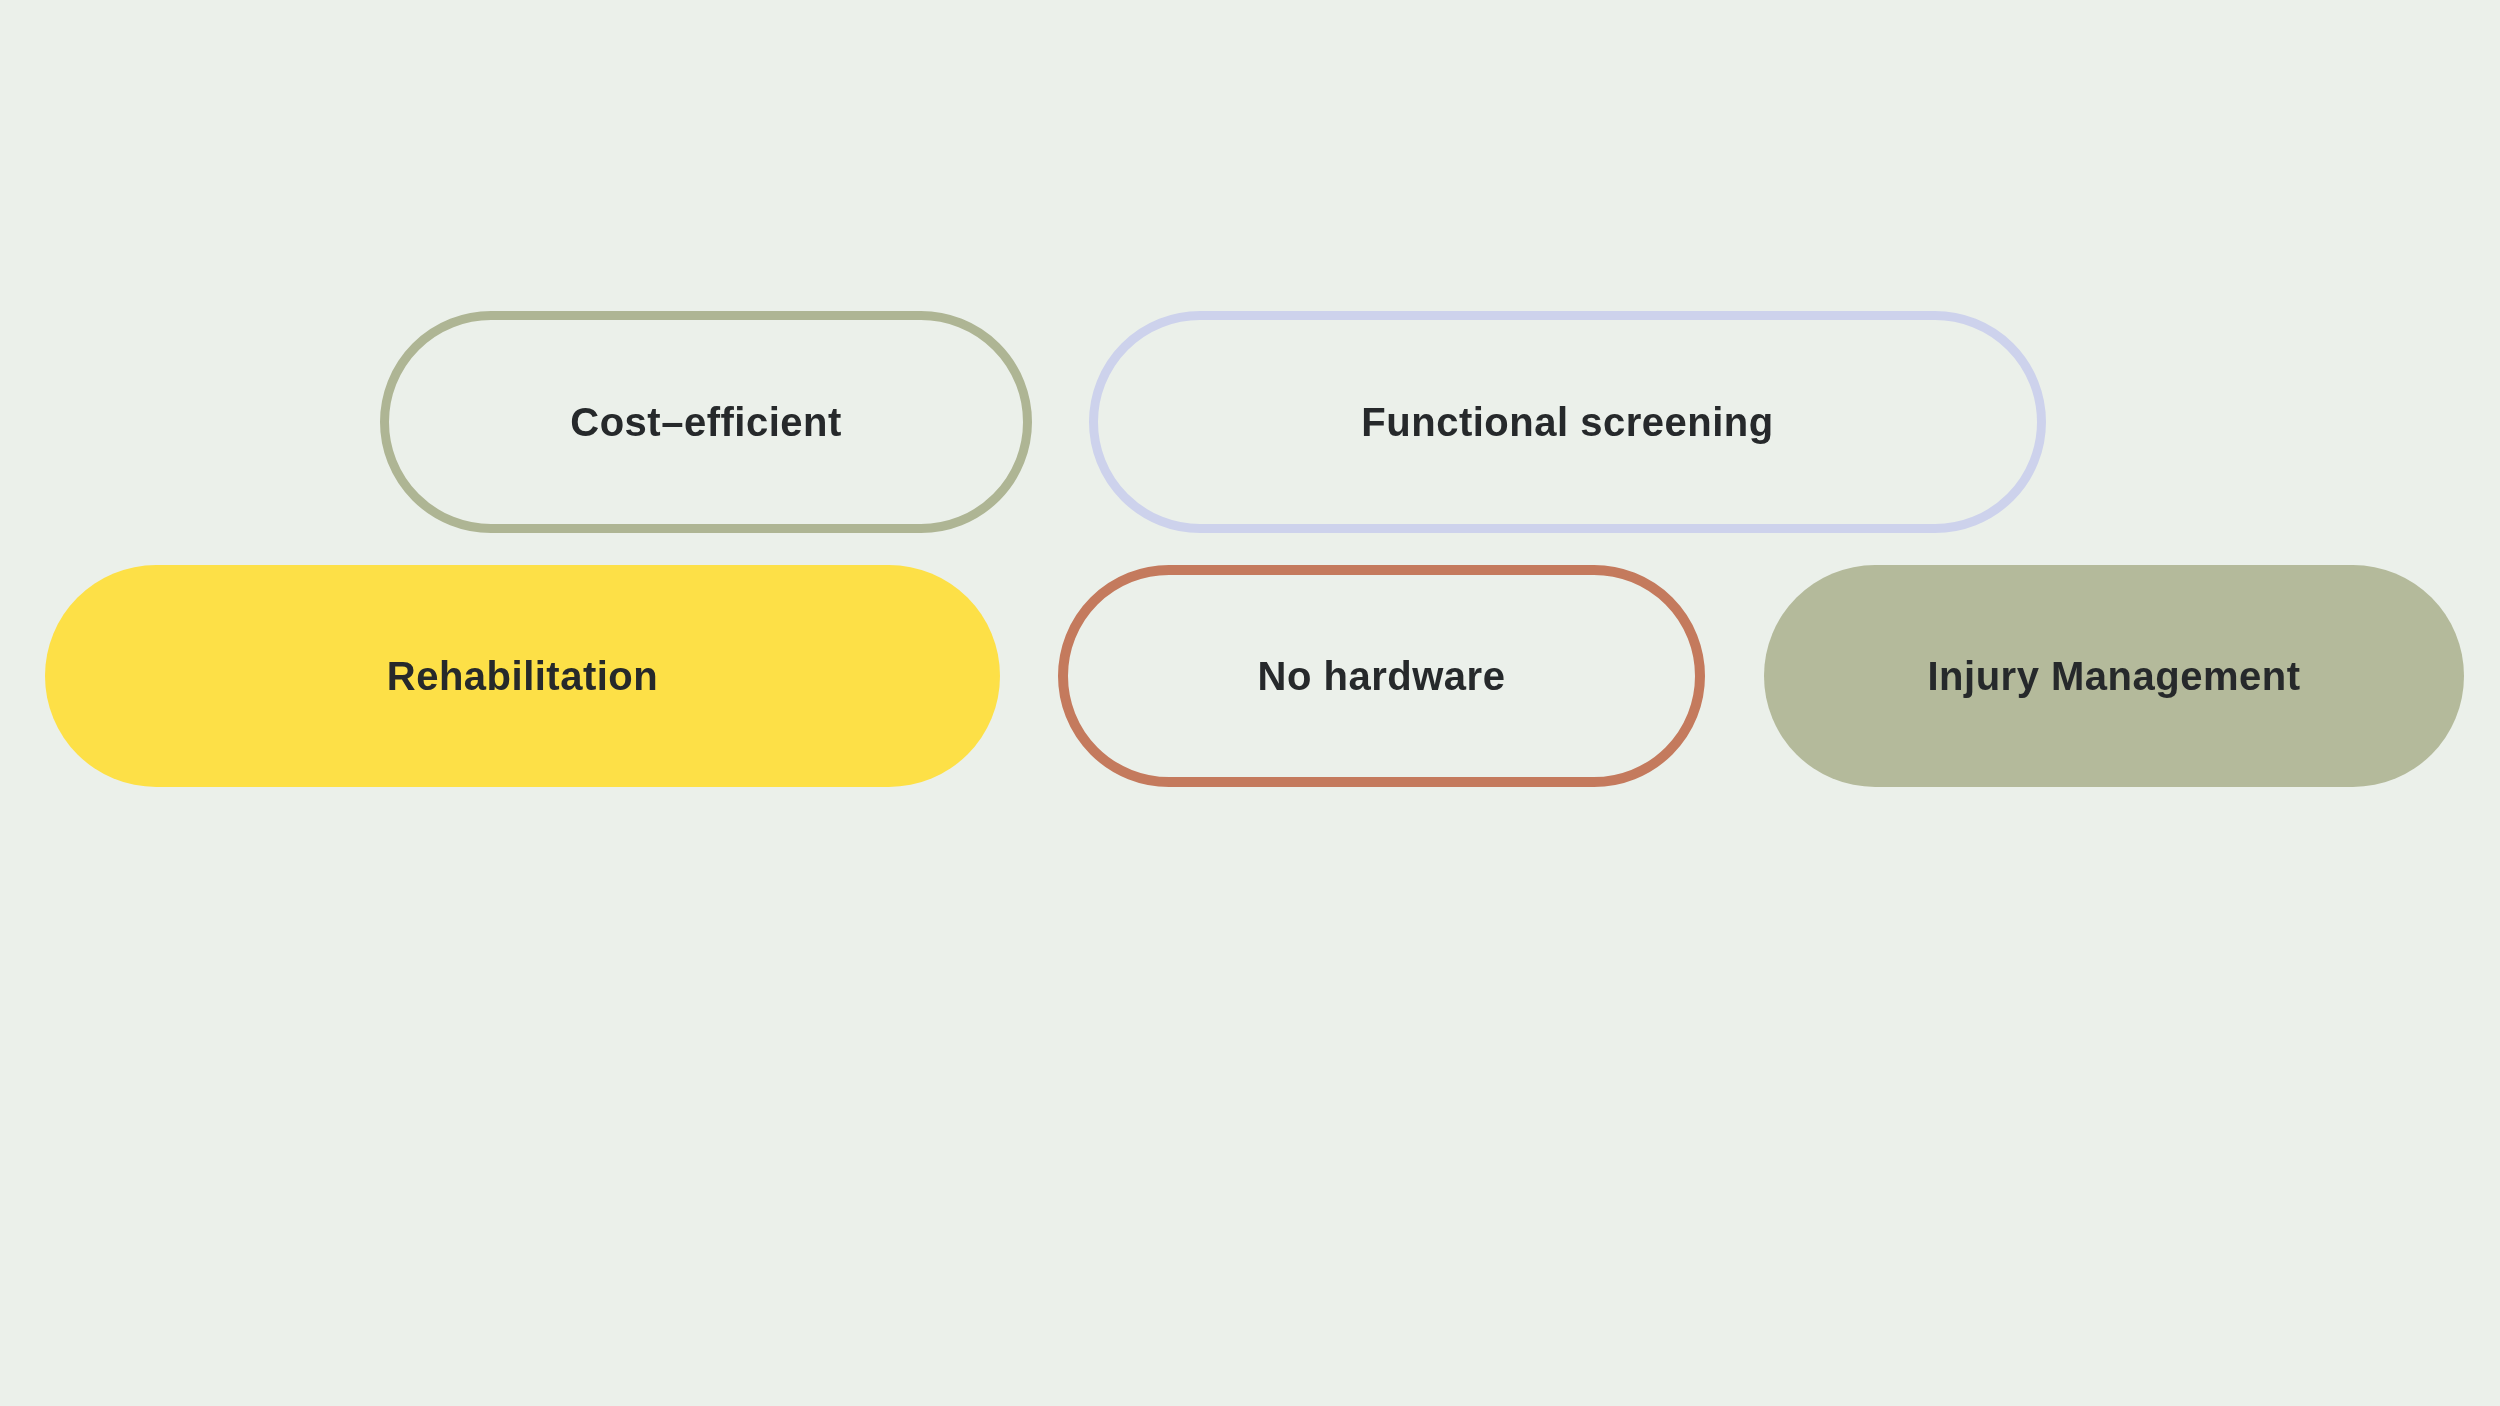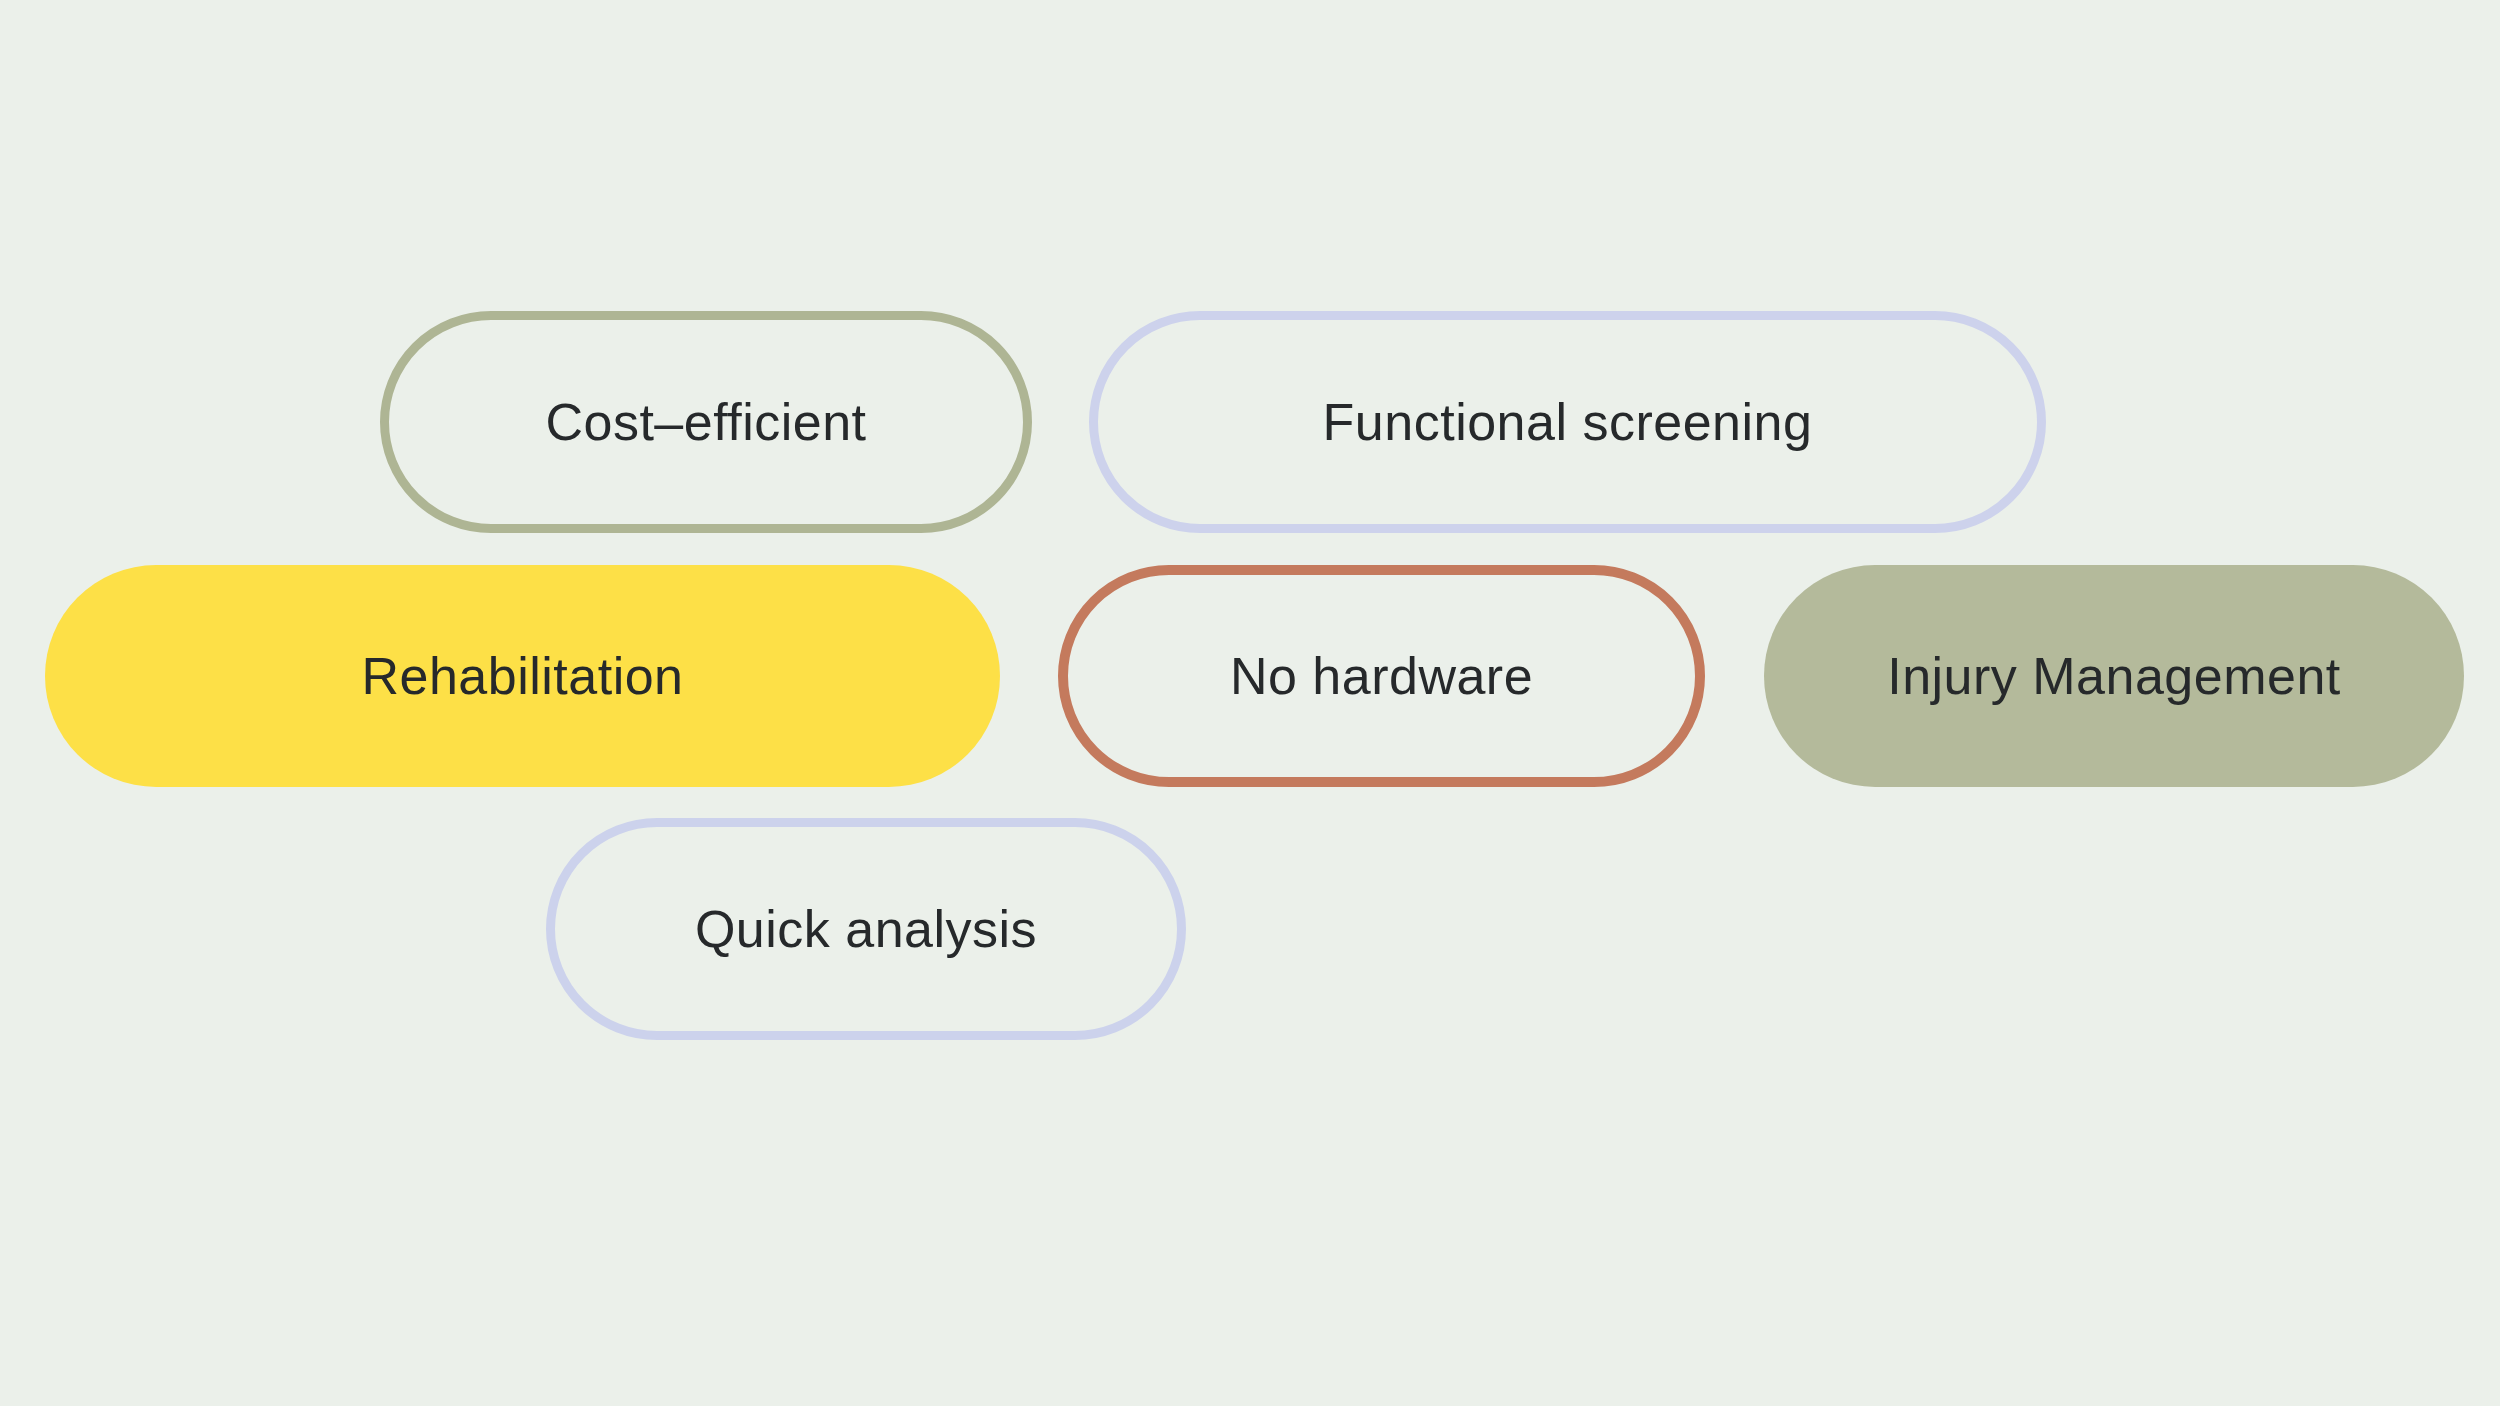--- a/index.html
+++ b/index.html
@@ -27,22 +27,22 @@
     border: 9px solid transparent;
     background: transparent;
   }
   .pill-outline.thick {
     border-width: 10px;
   }
   .pill-fill {
     border: none;
   }
   .pill-label {
-    font-size: 52px;
-    font-weight: 400;
+    font-size: 40px;
+    font-weight: 700;
     letter-spacing: 0.5px;
     color: #26292b;
     white-space: nowrap;
   }
   
   #pill-0 { left: 380px;  top: 311px; width: 652px; }
   #pill-1 { left: 1089px; top: 311px; width: 957px; }
   #pill-2 { left: 45px;   top: 565px; width: 955px; }
   #pill-3 { left: 1058px; top: 565px; width: 647px; }
   #pill-4 { left: 1764px; top: 565px; width: 700px; }
@@ -67,18 +67,15 @@
   </div>
 
   <div id="pill-3" class="pill pill-outline thick" style="border-color: rgb(196, 122, 93);">
     <span class="pill-label" style="color: rgb(38, 41, 43);">No hardware</span>
   </div>
 
   <div id="pill-4" class="pill pill-fill" style="background: rgb(180, 186, 155);">
     <span class="pill-label" style="color: rgb(38, 41, 43);">Injury Management</span>
   </div>
 
-  <div id="pill-5" class="pill pill-outline" style="border-color: rgb(204, 210, 236);">
-    <span class="pill-label" style="color: rgb(38, 41, 43);">Quick analysis</span>
-  </div>
 
 
 </div>
 
 </body></html>

